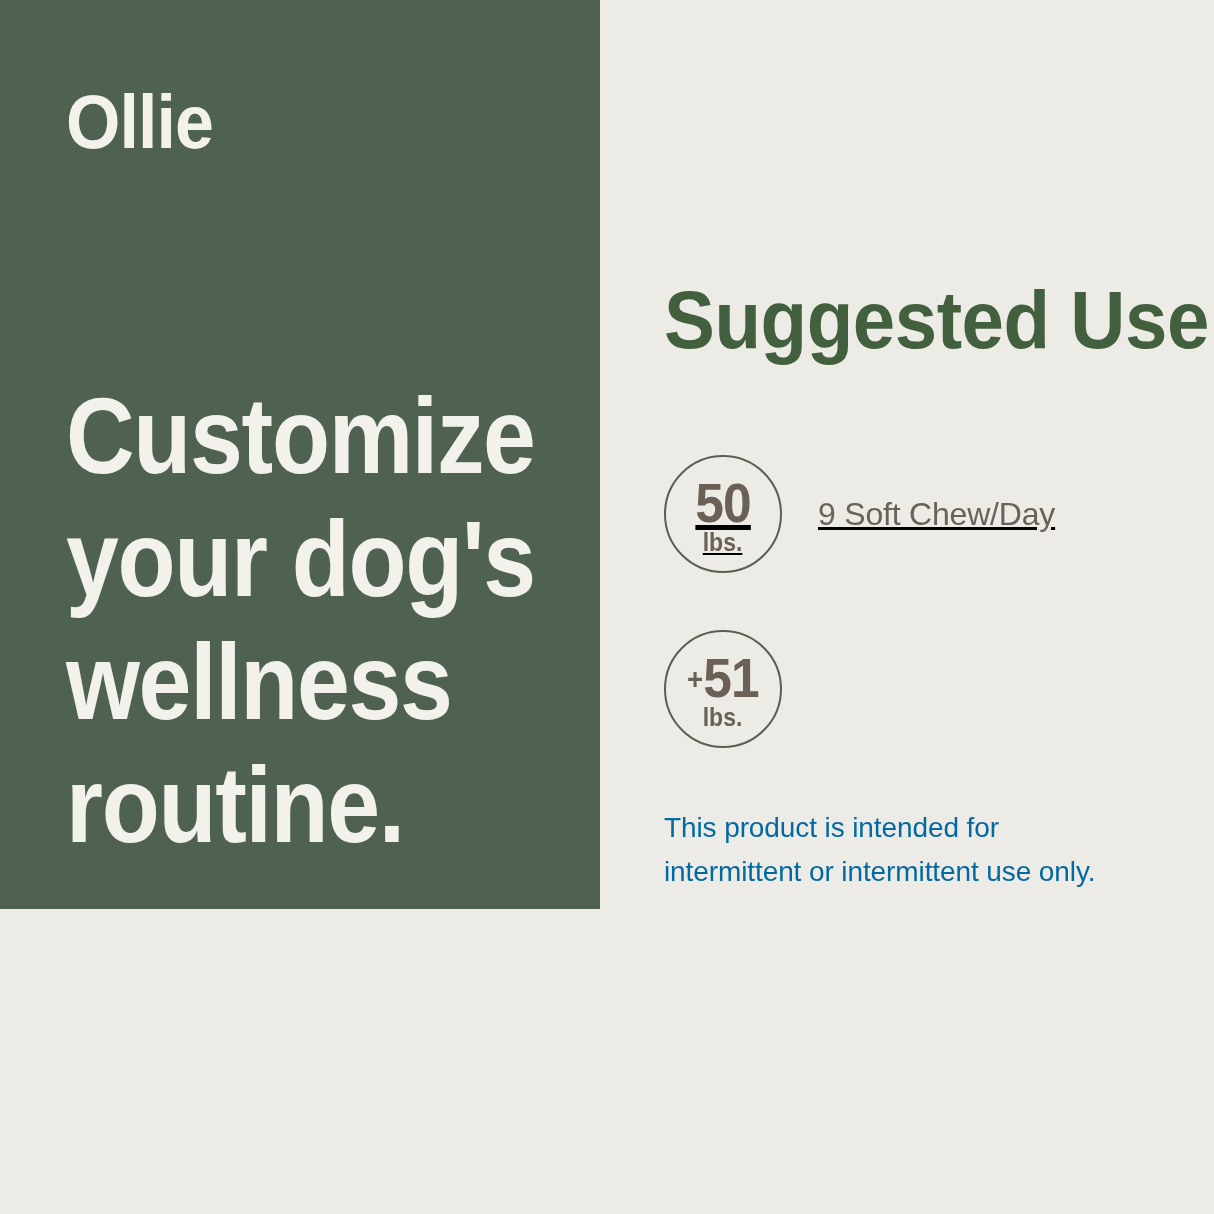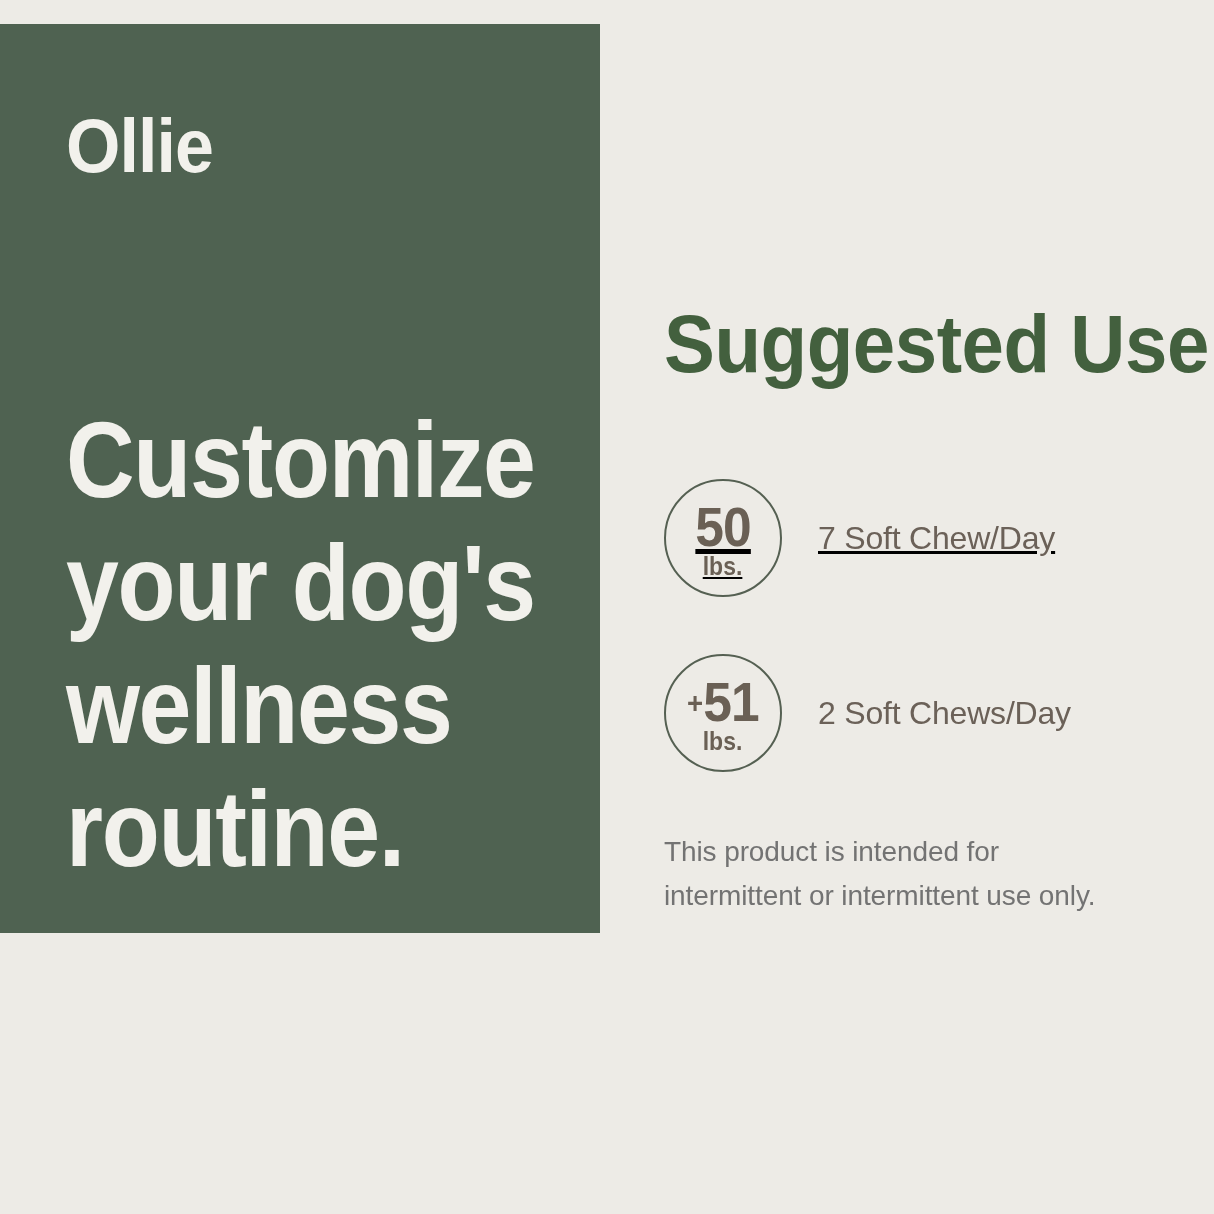--- a/index.html
+++ b/index.html
@@ -13,21 +13,20 @@
     font-family: "Liberation Sans", sans-serif;
     overflow: hidden;
   }
 
   .poster {
     position: relative;
     width: 1214px;
     height: 909px;
     background: #EDEBE6;
     overflow: hidden;
-    margin-top: 24px;
   }
 
   
   .left-panel {
     position: absolute;
     left: 0;
     top: 0;
     width: 608px;
     height: 1214px;
     background: #4F6251;
@@ -166,21 +165,21 @@
 
   .disclaimer {
     position: absolute;
     left: 64px;
     top: 806px;
     width: 520px;
     font-family: "Liberation Sans", sans-serif;
     font-weight: 400;
     font-size: 28px;
     line-height: 44px;
-    color: #737373;
+    color: #0369a1;
     letter-spacing: -0.1px;
   }
   .disclaimer .dl-line { display: block; white-space: nowrap; }
 
   .warning {
     position: absolute;
     left: 64px;
     top: 906px;
     font-family: "Liberation Sans Narrow", "Liberation Sans", sans-serif;
     font-weight: bold;
@@ -216,32 +215,31 @@
     <div class="suggested-title">Suggested Use</div>
 
     <div class="dose-row row-1">
       <div class="dose-badge">
         <div class="badge-weight">
           <span class="plus"></span>
           <span>50</span>
         </div>
         <div class="badge-unit">lbs.</div>
       </div>
-      <div class="dose-label">7 Soft Chew/Day</div>
+      <div class="dose-label">9 Soft Chew/Day</div>
     </div>
 
     <div class="dose-row row-2">
       <div class="dose-badge">
         <div class="badge-weight">
           <span class="plus">+</span>
           <span>51</span>
         </div>
         <div class="badge-unit">lbs.</div>
       </div>
-      <div class="dose-label">2 Soft Chews/Day</div>
     </div>
 
     <div class="disclaimer">
       <span class="dl-line">This product is intended for</span>
       <span class="dl-line">intermittent or intermittent use only.</span>
     </div>
 
     <div class="warning">DO NOT EXCEED THE RECOMMENDED DAILY AMOUNTS.</div>
 
   </div>

